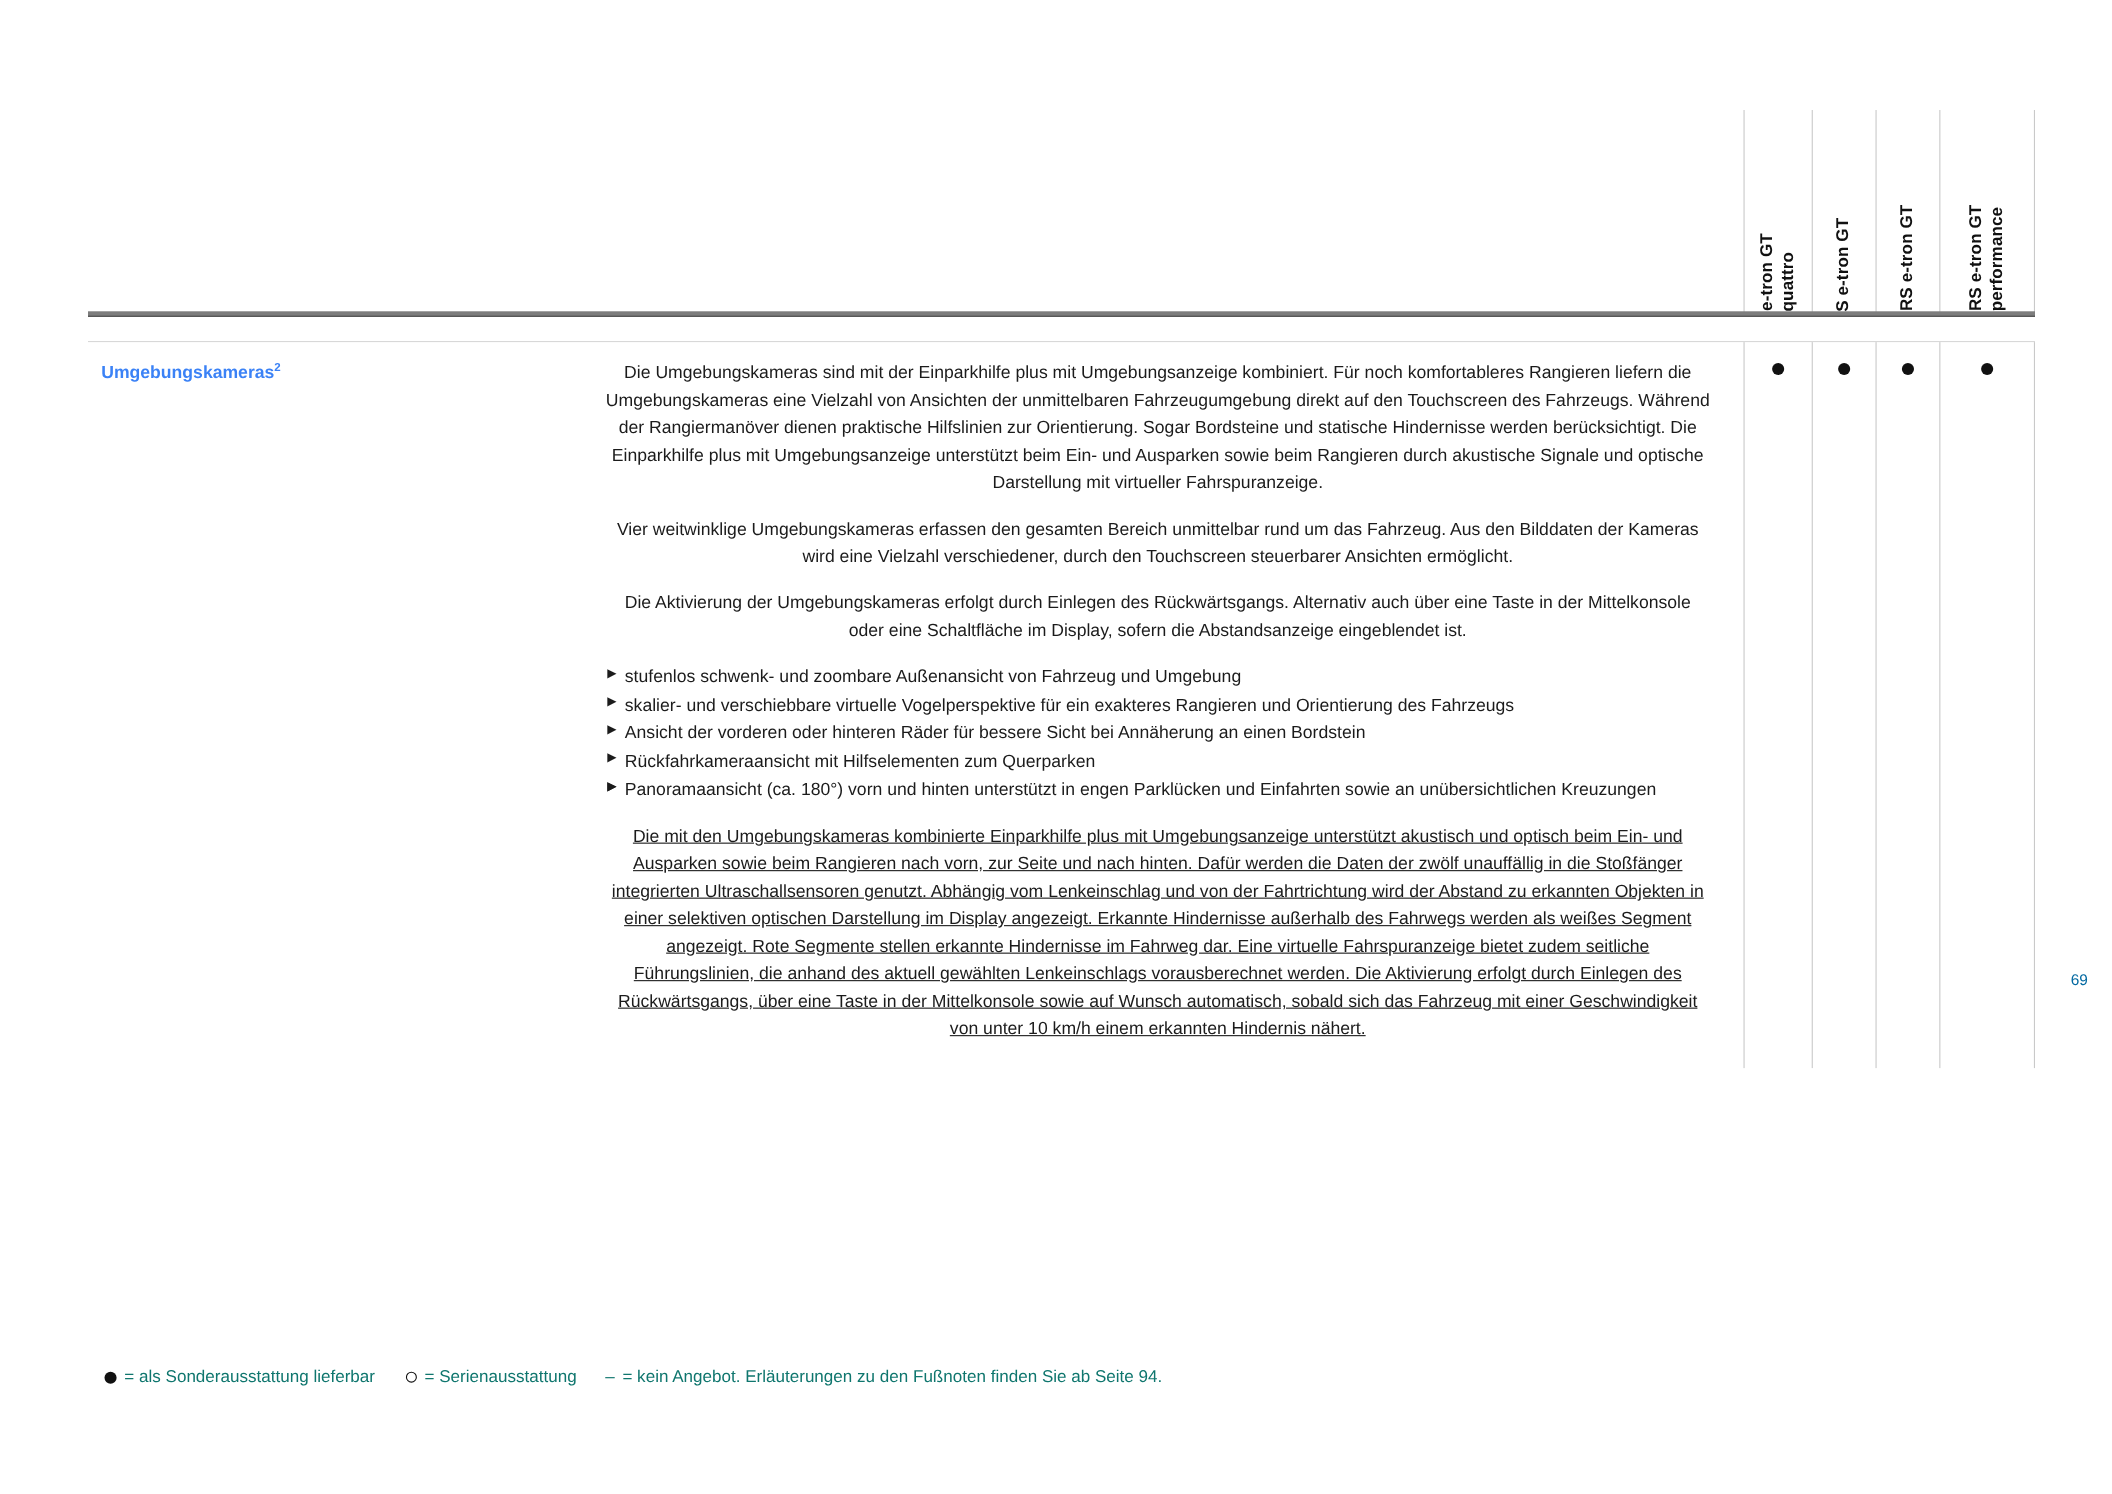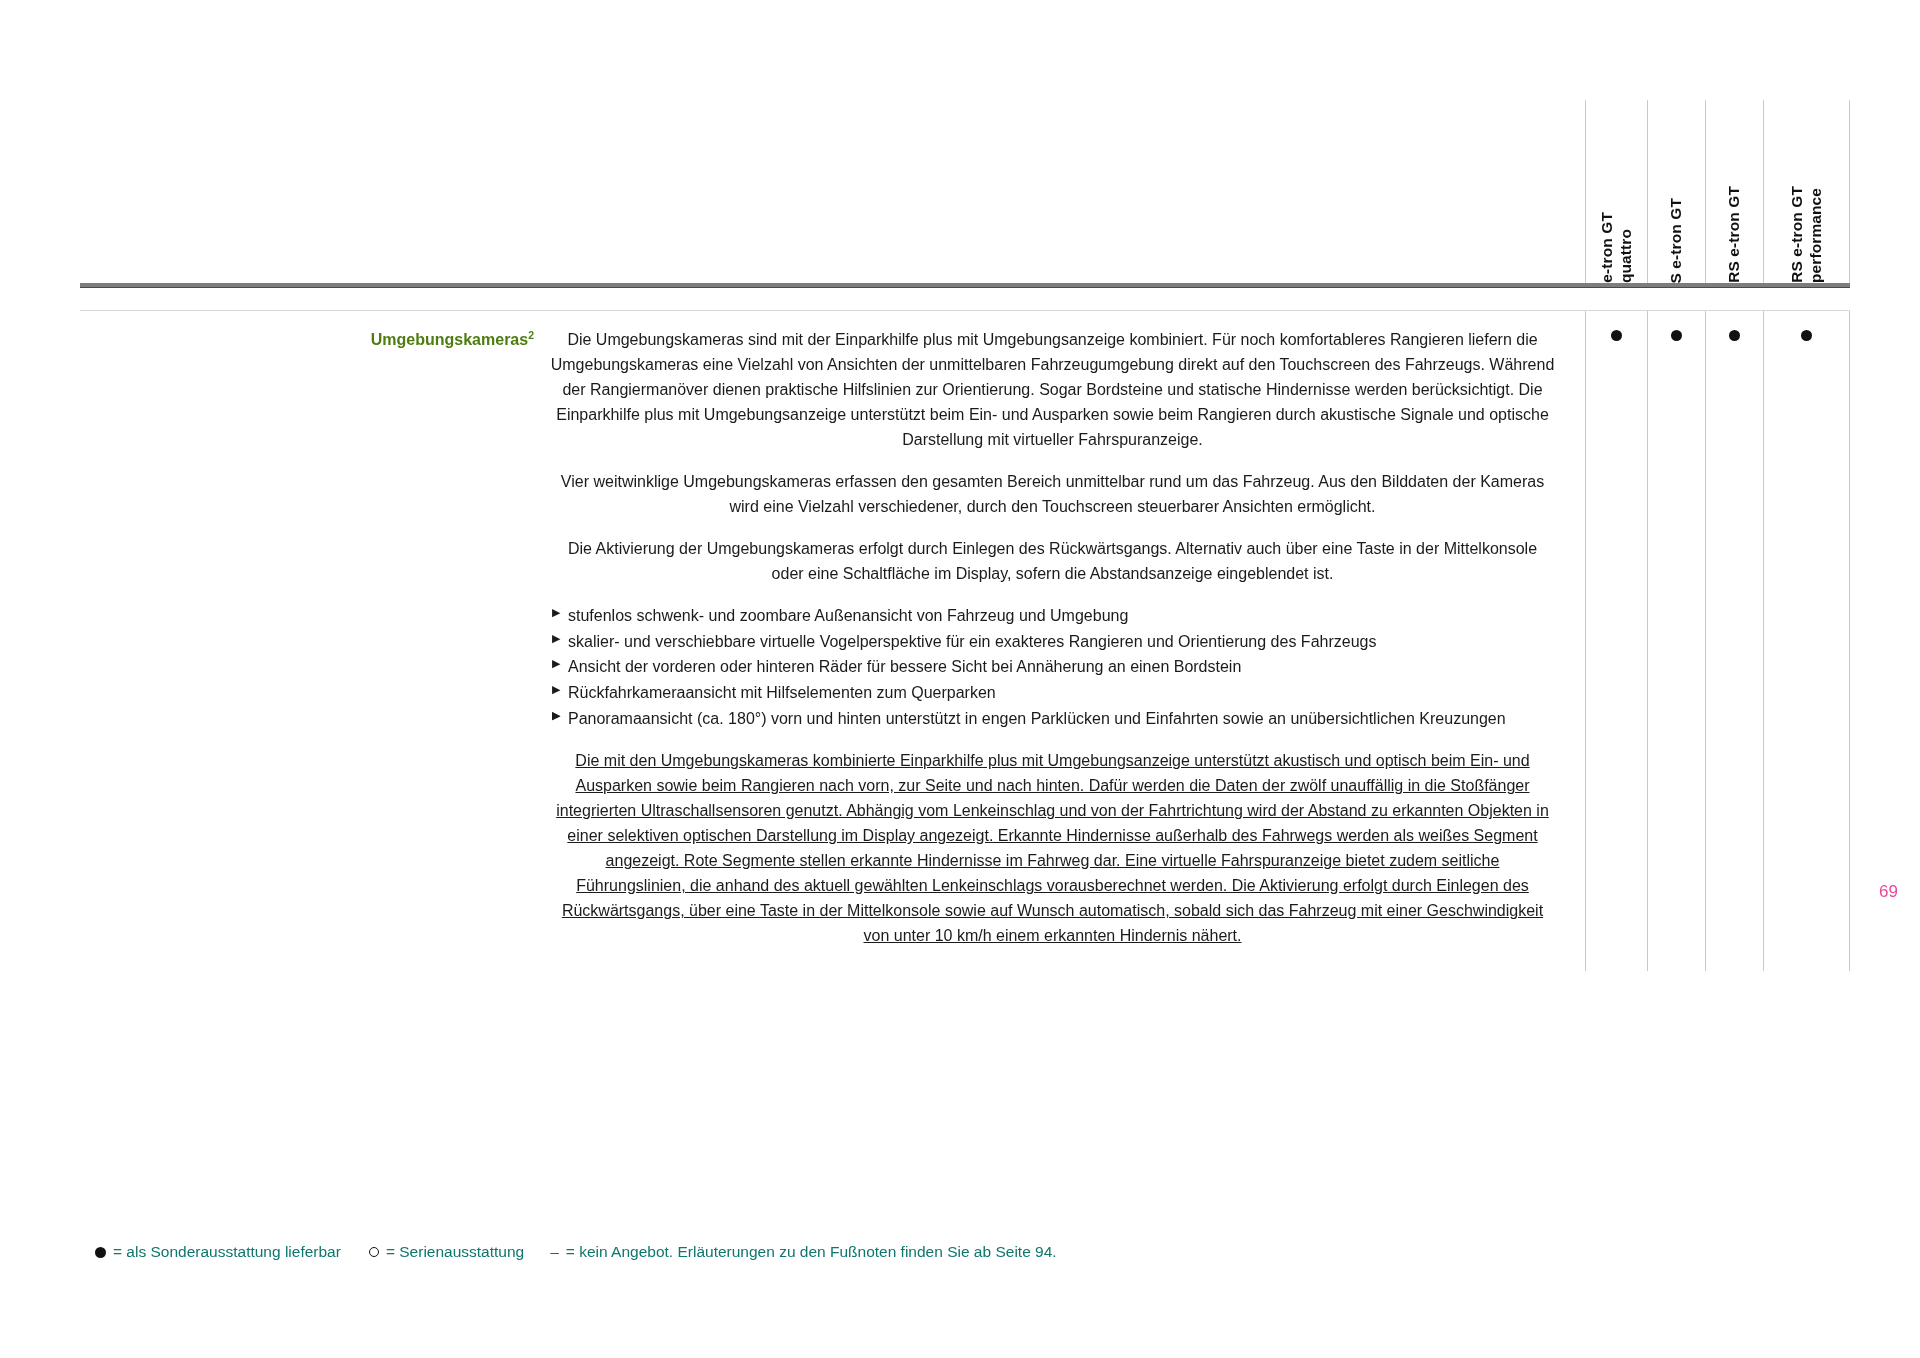--- a/index.html
+++ b/index.html
@@ -89,23 +89,22 @@
     display: flex;
     align-items: flex-start;
   }
 
   .cell-feature {
     width: 470px;
     box-sizing: border-box;
     padding: 17px 16px 0 12px;
     font-size: 16px;
     font-weight: bold;
-    color: #4d7c0f;
+    color: #3b82f6;
     line-height: 1.45;
-    text-align: right;
   }
   .cell-feature sup {
     font-size: 10.5px;
     vertical-align: super;
     line-height: 0;
   }
 
   .cell-desc {
     width: 1035px;
     box-sizing: border-box;
@@ -164,23 +163,23 @@
     border-radius: 50%;
     background: #111;
     display: inline-block;
   }
 
   
   .page-number {
     position: absolute;
     right: 22px;
     top: 882px;
-    font-size: 17px;
+    font-size: 14px;
     font-weight: normal;
-    color: #ec4899;
+    color: #0369a1;
   }
 
   
   .legend {
     position: absolute;
     left: 95px;
     top: 1243px;
     font-size: 15.5px;
     color: #0f766e;
     display: flex;

